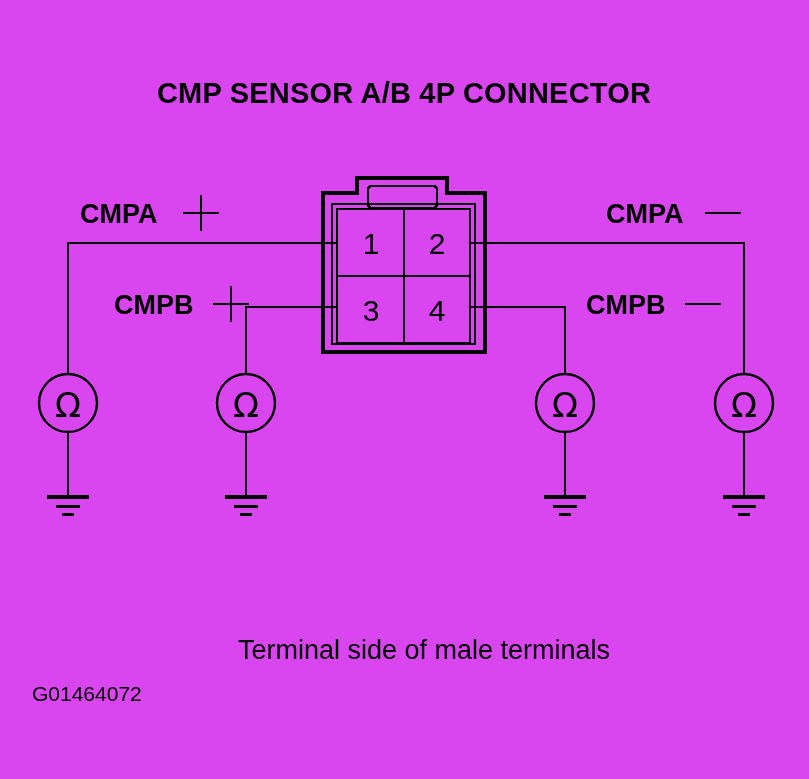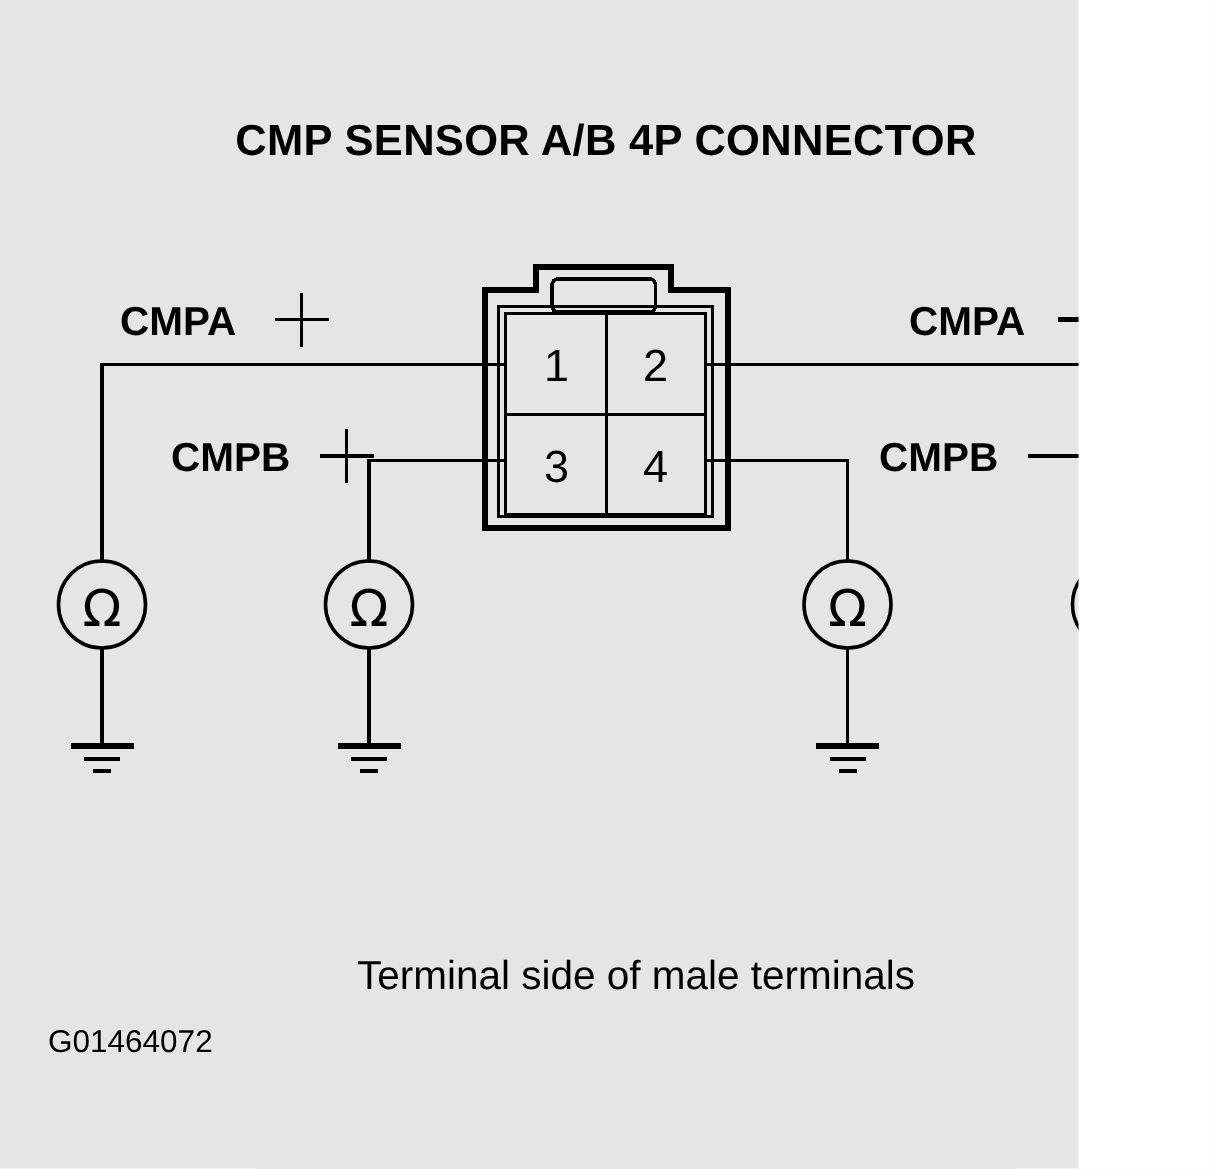--- a/index.html
+++ b/index.html
@@ -6,23 +6,23 @@
     margin: 0;
     padding: 0;
     background: #ffffff;
   }
   body {
     font-family: "Liberation Sans", sans-serif;
     color: #000000;
   }
   #page {
     position: relative;
-    width: 719px;
+    width: 809px;
     height: 779px;
-    background: #e5e5e5;
+    background: #d946ef;
     overflow: hidden;
   }
   #diagram-svg {
     position: absolute;
     left: 0;
     top: 0;
     width: 809px;
     height: 779px;
   }
   .ttl {

